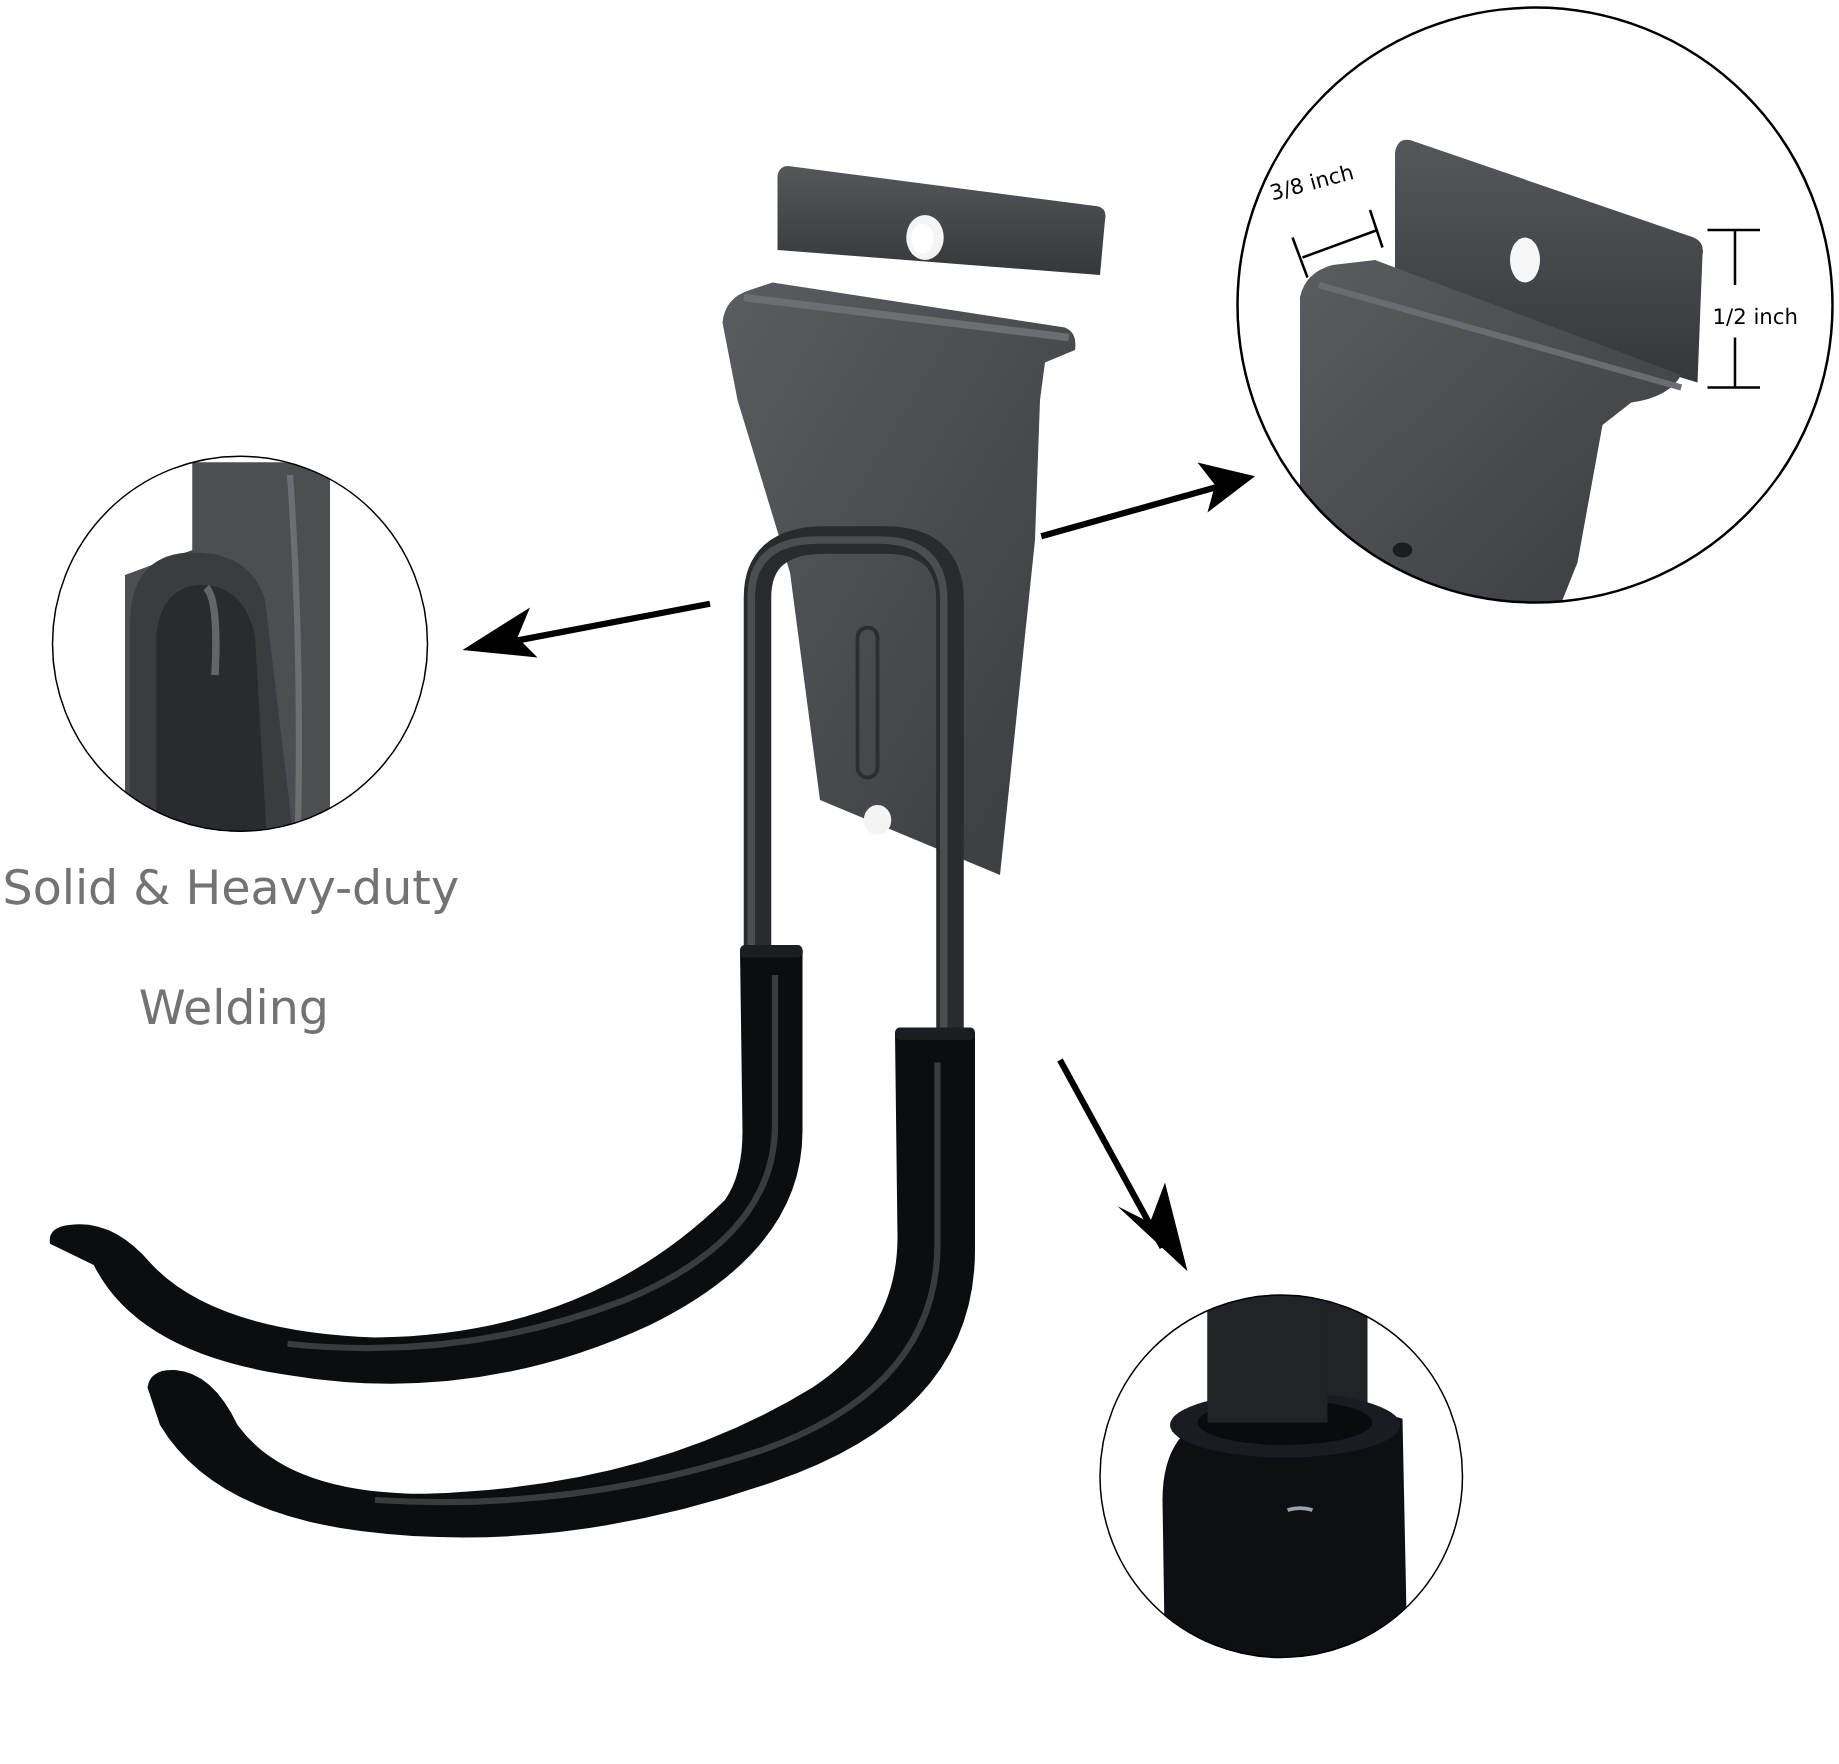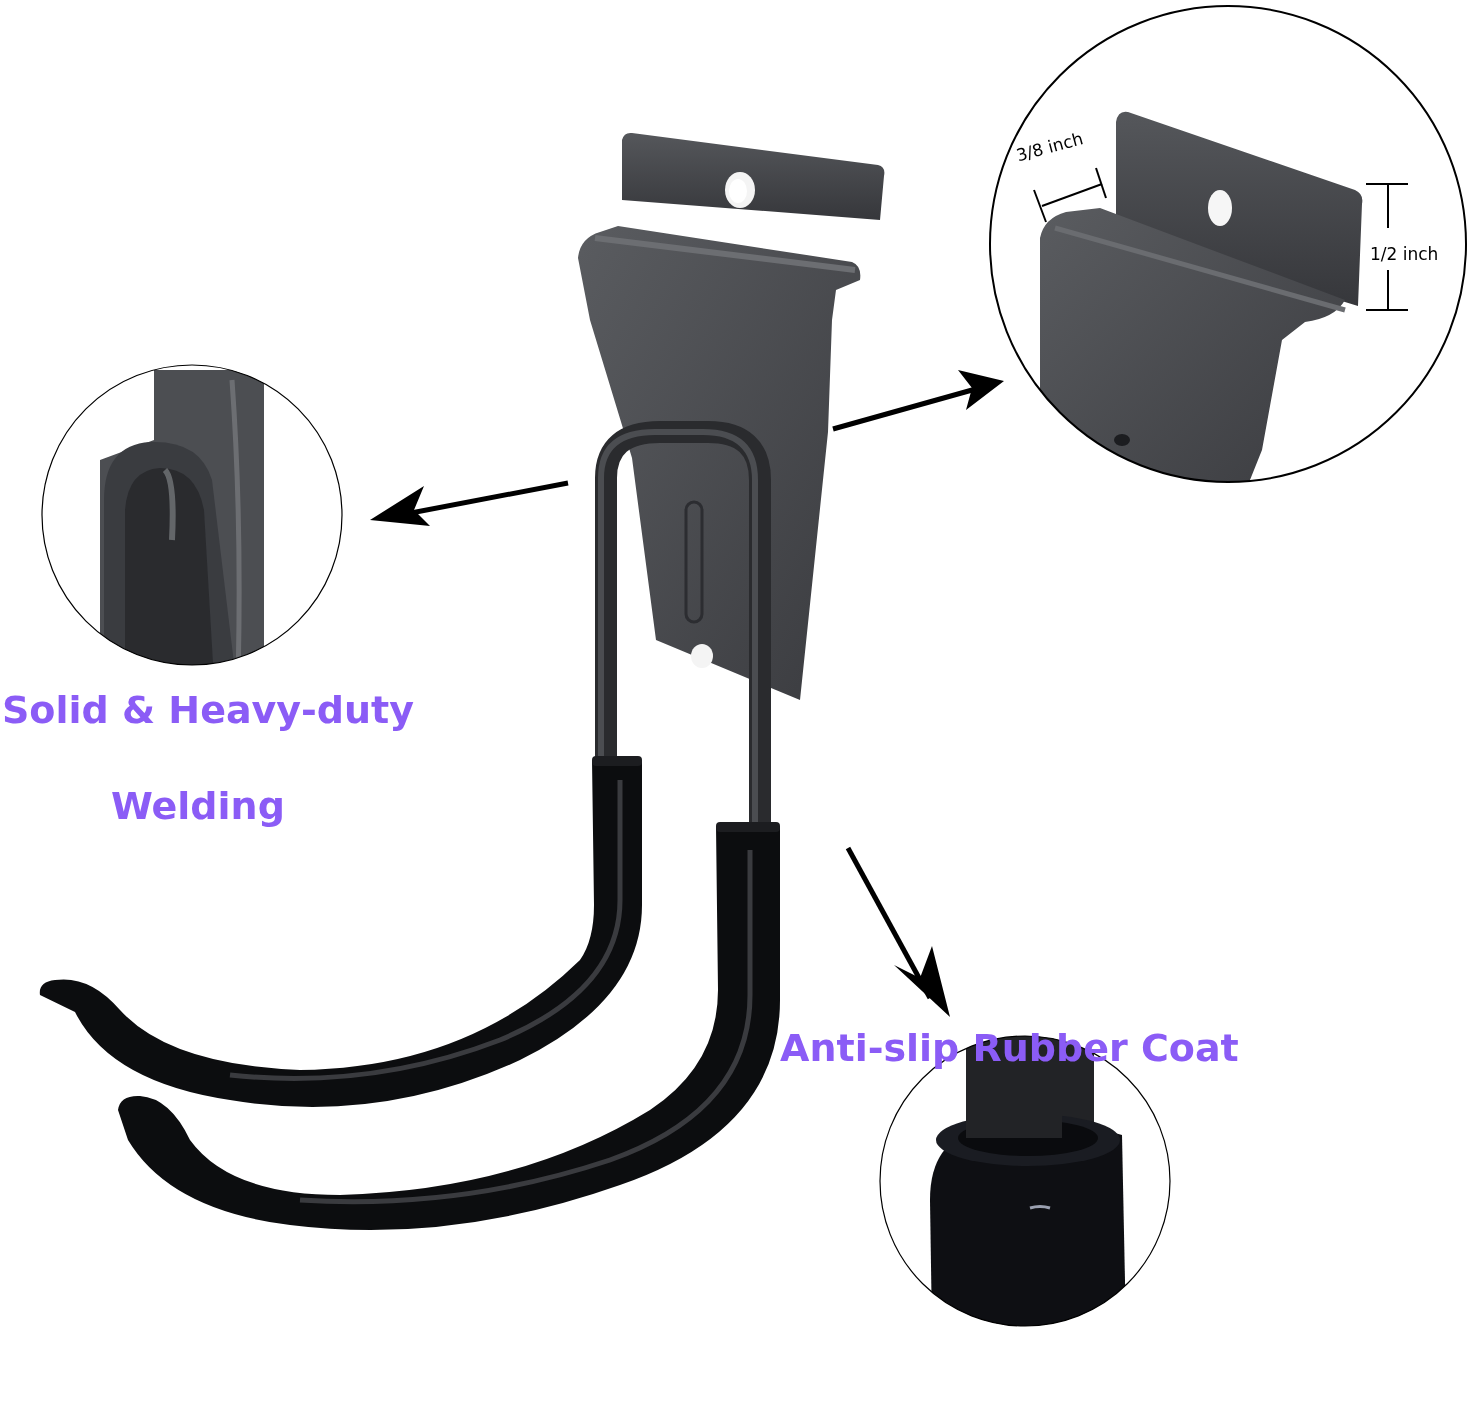--- a/index.html
+++ b/index.html
@@ -1,19 +1,19 @@
 <!DOCTYPE html>
 <html><head>
 <meta charset="utf-8">
 <style>
   html, body { margin: 0; padding: 0; background: #ffffff; }
   body { width: 1471px; height: 1411px; position: relative; overflow: hidden;
          font-family: "DejaVu Sans", "Liberation Sans", sans-serif; }
   .stage { position: absolute; left: 0; top: 0; width: 1471px; height: 1411px; }
-  .label { position: absolute; color: #8b5cf6; font-size: 38px; white-space: nowrap; font-weight: bold; }
+  .label { position: absolute; color: #737373; font-size: 38px; white-space: nowrap; }
   .label-welding-1 { left: 2px; top: 688px; }
   .label-welding-2 { left: 111px; top: 784px; }
   .label-coat { left: 780px; top: 1026px; }
   .dim { position: absolute; color: #000; font-size: 17px; white-space: nowrap; }
   .dim-width { left: 1014px; top: 146px; transform: rotate(-15deg); transform-origin: left top; }
   .dim-height { left: 1370px; top: 244px; }
   svg { position: absolute; left: 0; top: 0; }
 </style>
 </head>
 <body>
@@ -126,14 +126,13 @@
       <path d="M1030 1208 Q1040 1205 1050 1208" stroke="#9aa0b0" stroke-width="3" fill="none"></path>
     </g>
     <circle cx="1025" cy="1181" r="145" fill="none" stroke="#000" stroke-width="1.2"></circle>
   </g>
 </svg>
 
 <div class="dim dim-width">3/8 inch</div>
 <div class="dim dim-height">1/2 inch</div>
 <div class="label label-welding-1">Solid &amp; Heavy-duty</div>
 <div class="label label-welding-2">Welding</div>
-<div class="label label-coat">Anti-slip Rubber Coat</div>
 </div>
 
 </body></html>

